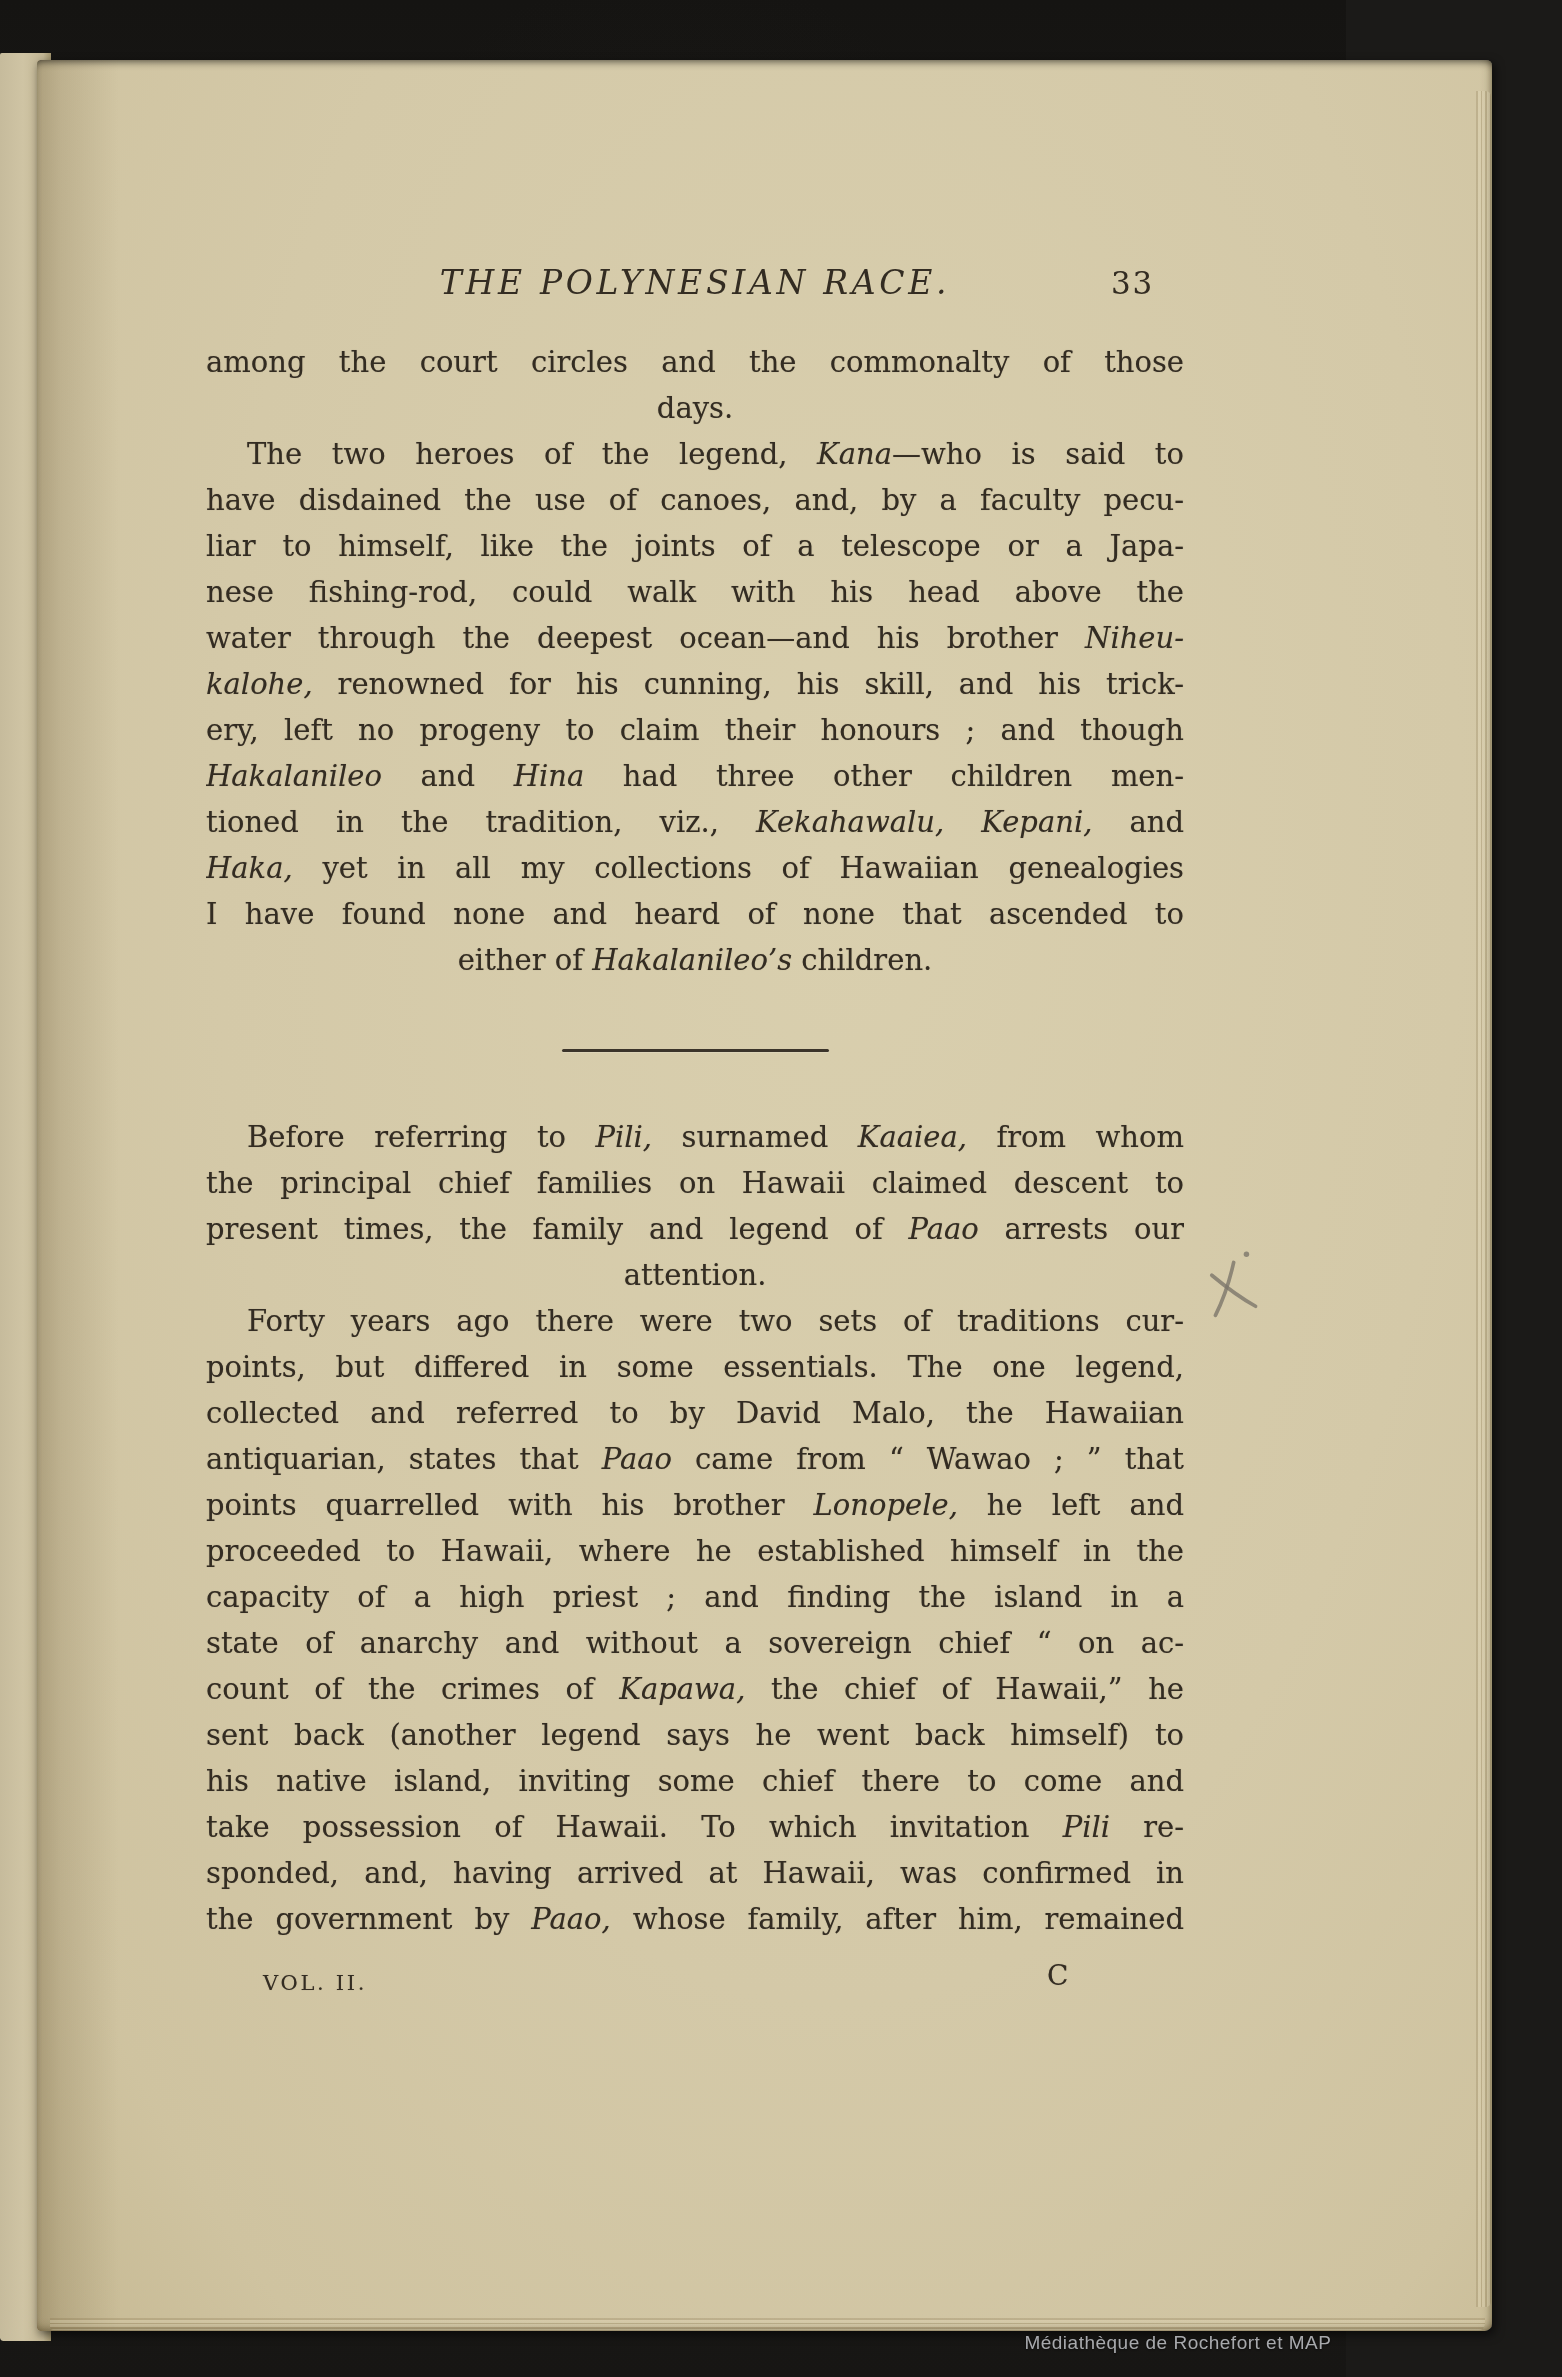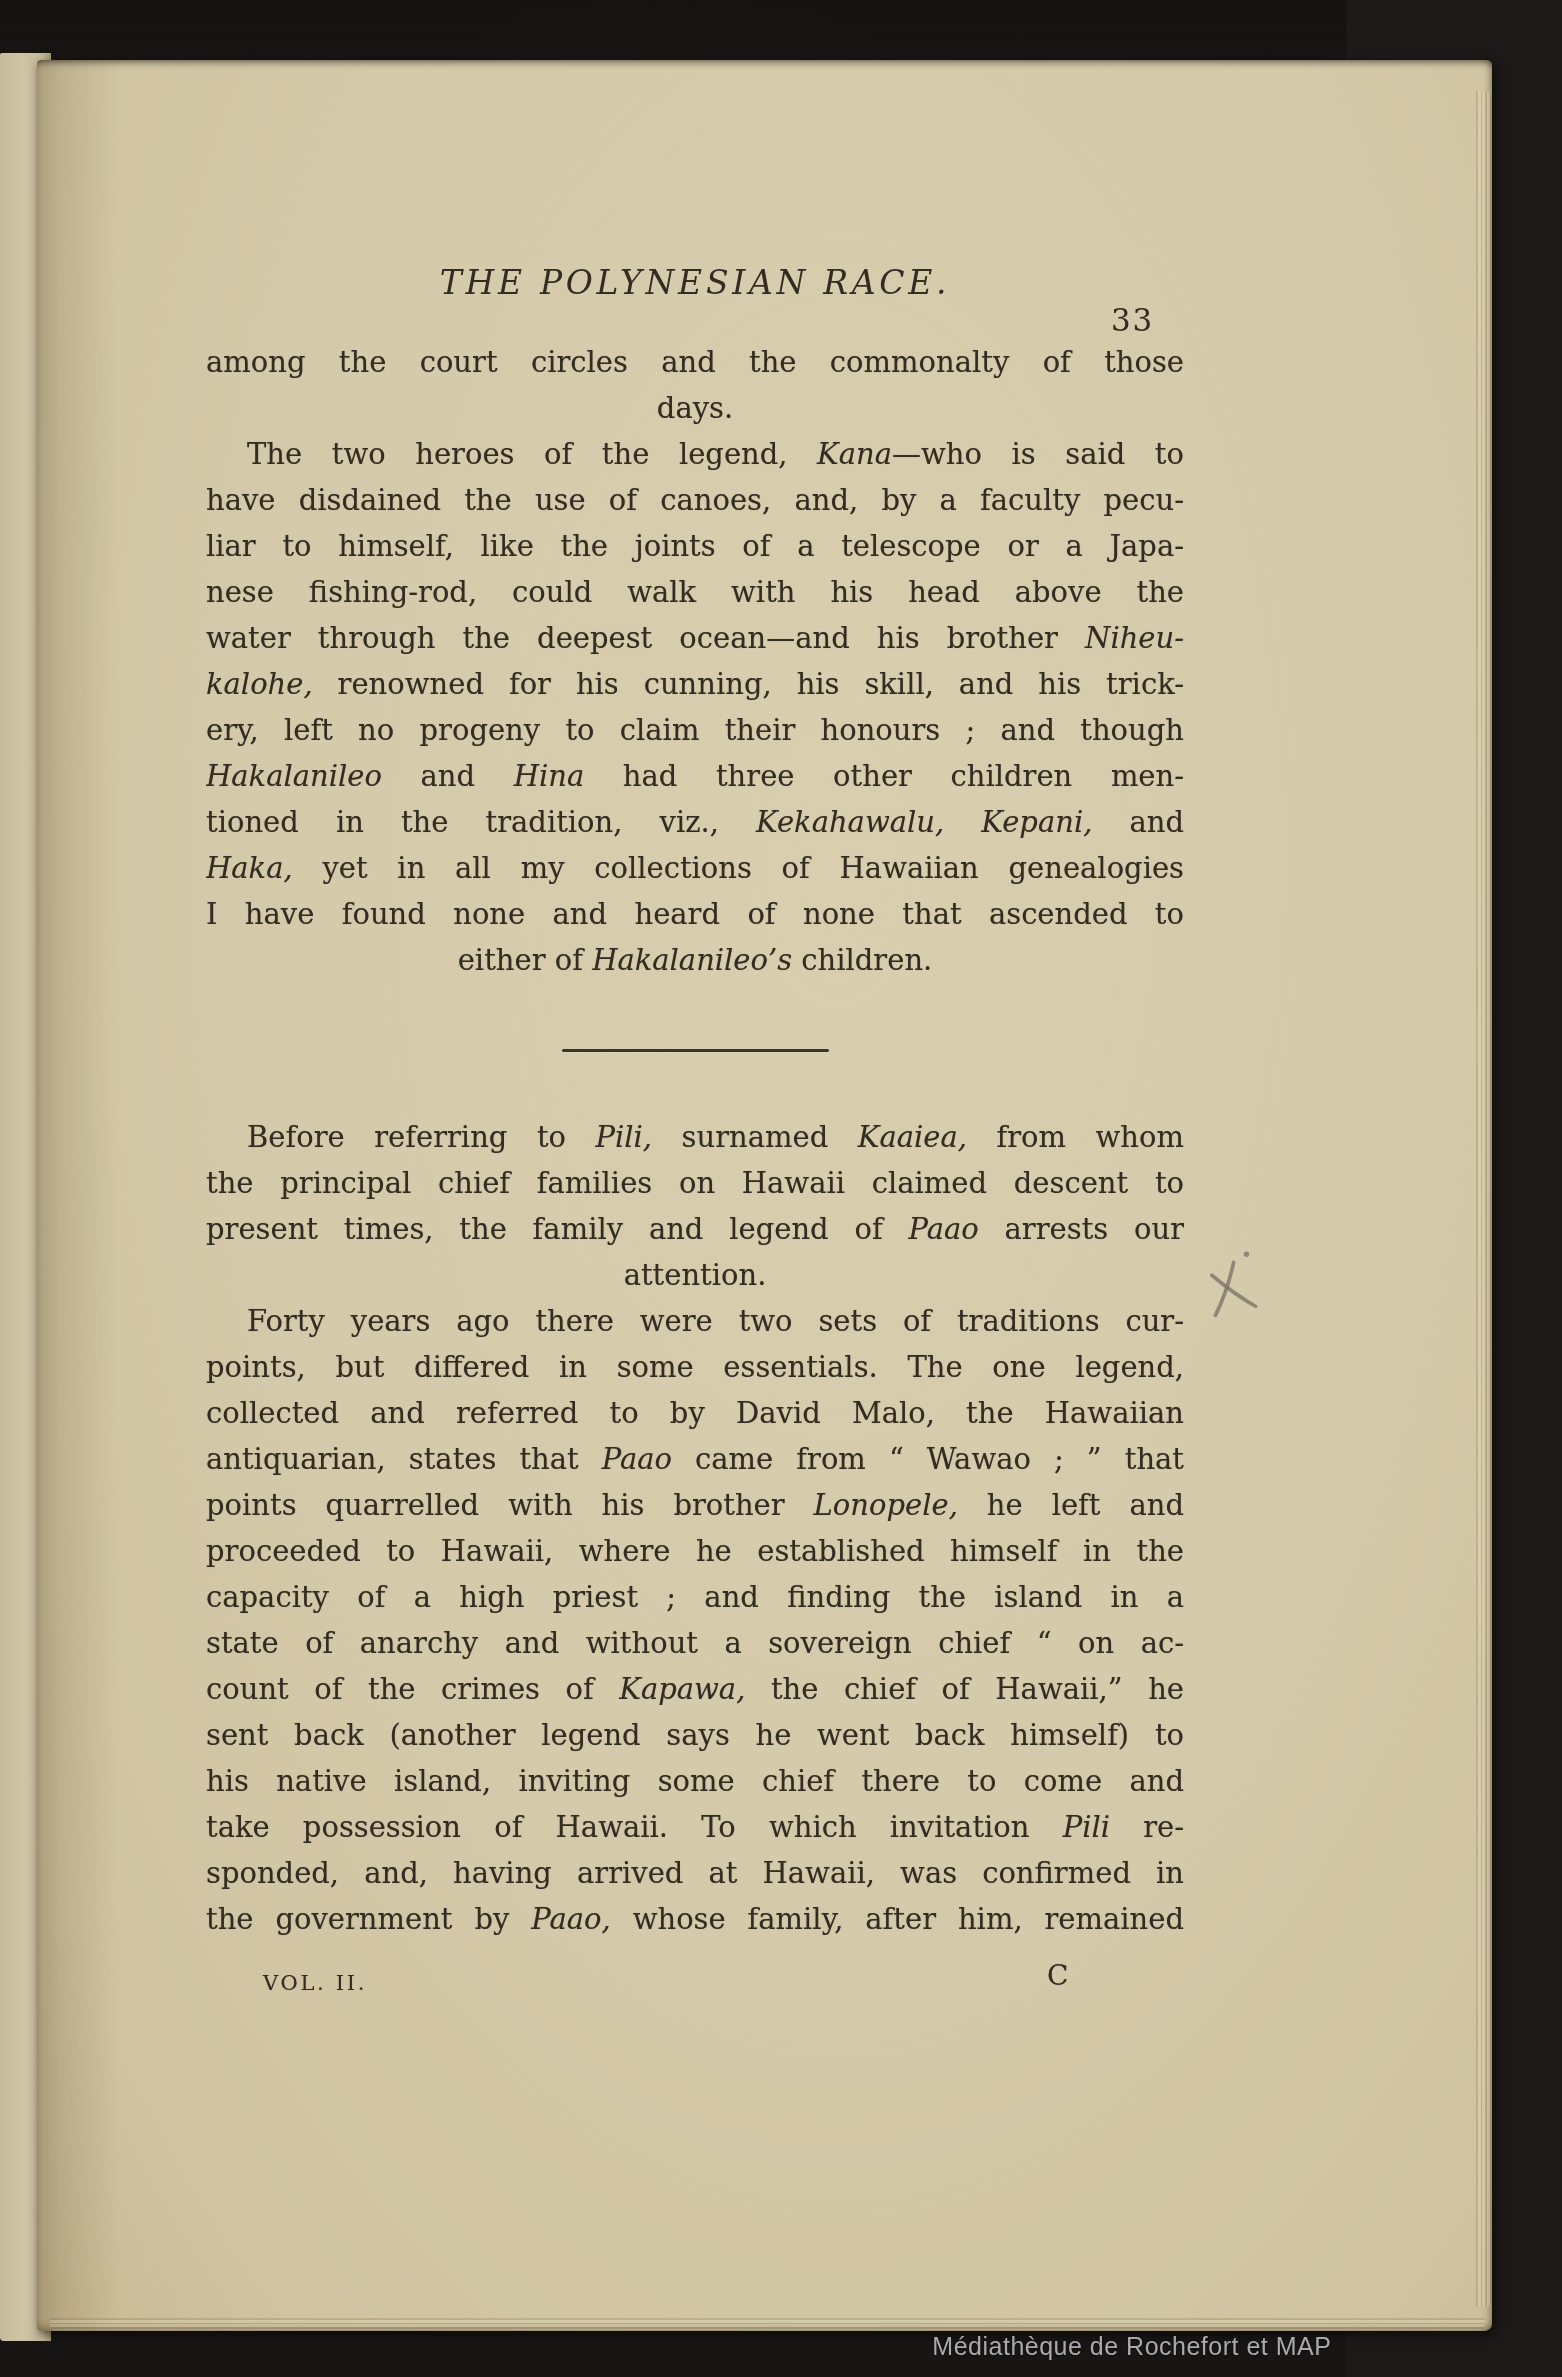--- a/index.html
+++ b/index.html
@@ -50,21 +50,21 @@
   }
   .running-head{
     position:absolute;left:169px;top:203px;width:978px;
     text-align:center;
     font-style:italic;
     font-size:33px;letter-spacing:3.7px;
     white-space:nowrap;
   }
   .pagenum{
     position:absolute;left:1074px;top:205px;width:82px;
-    font-size:31px;letter-spacing:1.8px;margin-top:37px;
+    font-size:31px;letter-spacing:1.8px;
   }
   .text-col{
     position:absolute;left:169px;top:279px;width:978px;
     font-size:29px;line-height:46px;
     text-shadow:0 0 0.9px rgba(51,44,34,.35);
   }
   .l{height:46px;overflow:hidden;text-align:justify;}
   .l::after{content:"";display:inline-block;width:100%;height:0;}
   .l.first{text-indent:41px;}
   .l.last{text-align:center;}
@@ -86,21 +86,21 @@
     position:absolute;left:841px;top:0;
     font-size:28px;
   }
   
   .pencil{position:absolute;left:1162px;top:1184px;width:73px;height:88px;}
   .pencil svg{display:block;}
   
   .watermark{
     position:absolute;right:14.6px;top:2332px;
     font-family:"Liberation Sans", sans-serif;
-    font-size:25px;letter-spacing:0.5px;
+    font-size:19px;letter-spacing:0.5px;
     color:var(--wm,#ccced3);opacity:.8;
     text-shadow:0 0.9px 1.8px rgba(0,0,0,.6);
   }
 </style>
 </head>
 <body style="--ink: #332c22; --wm: #ccced3;">
 
 <div class="scan">
 
   <div class="edge-strip"></div>

